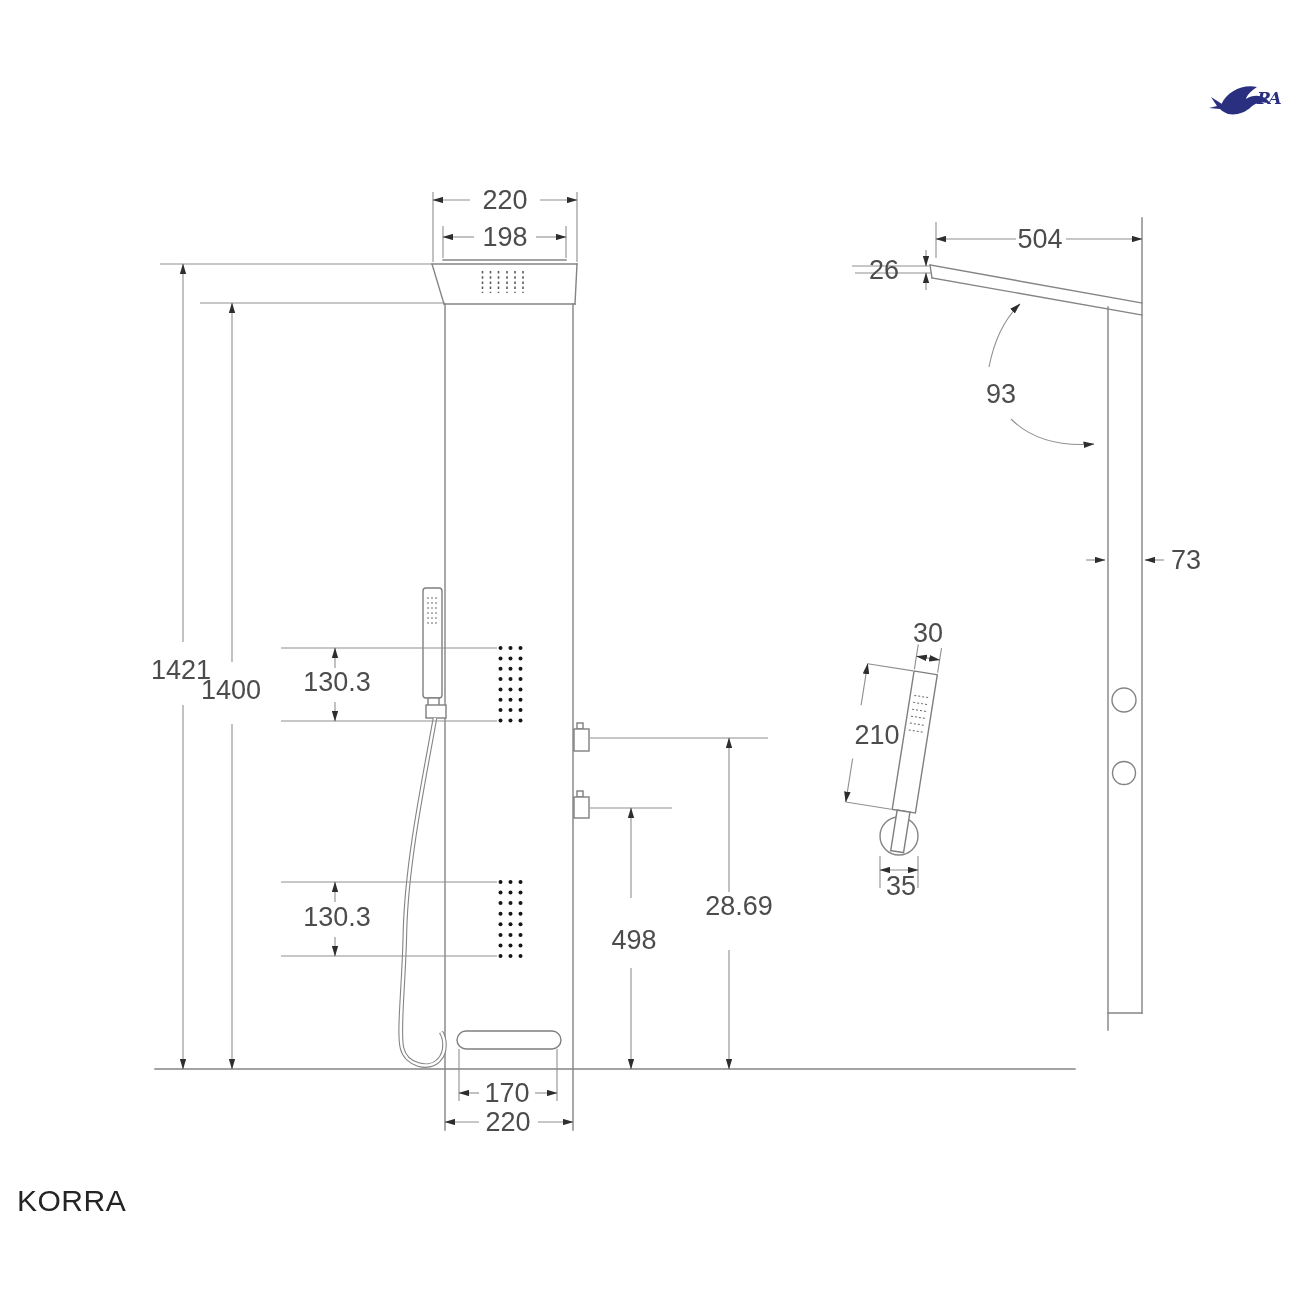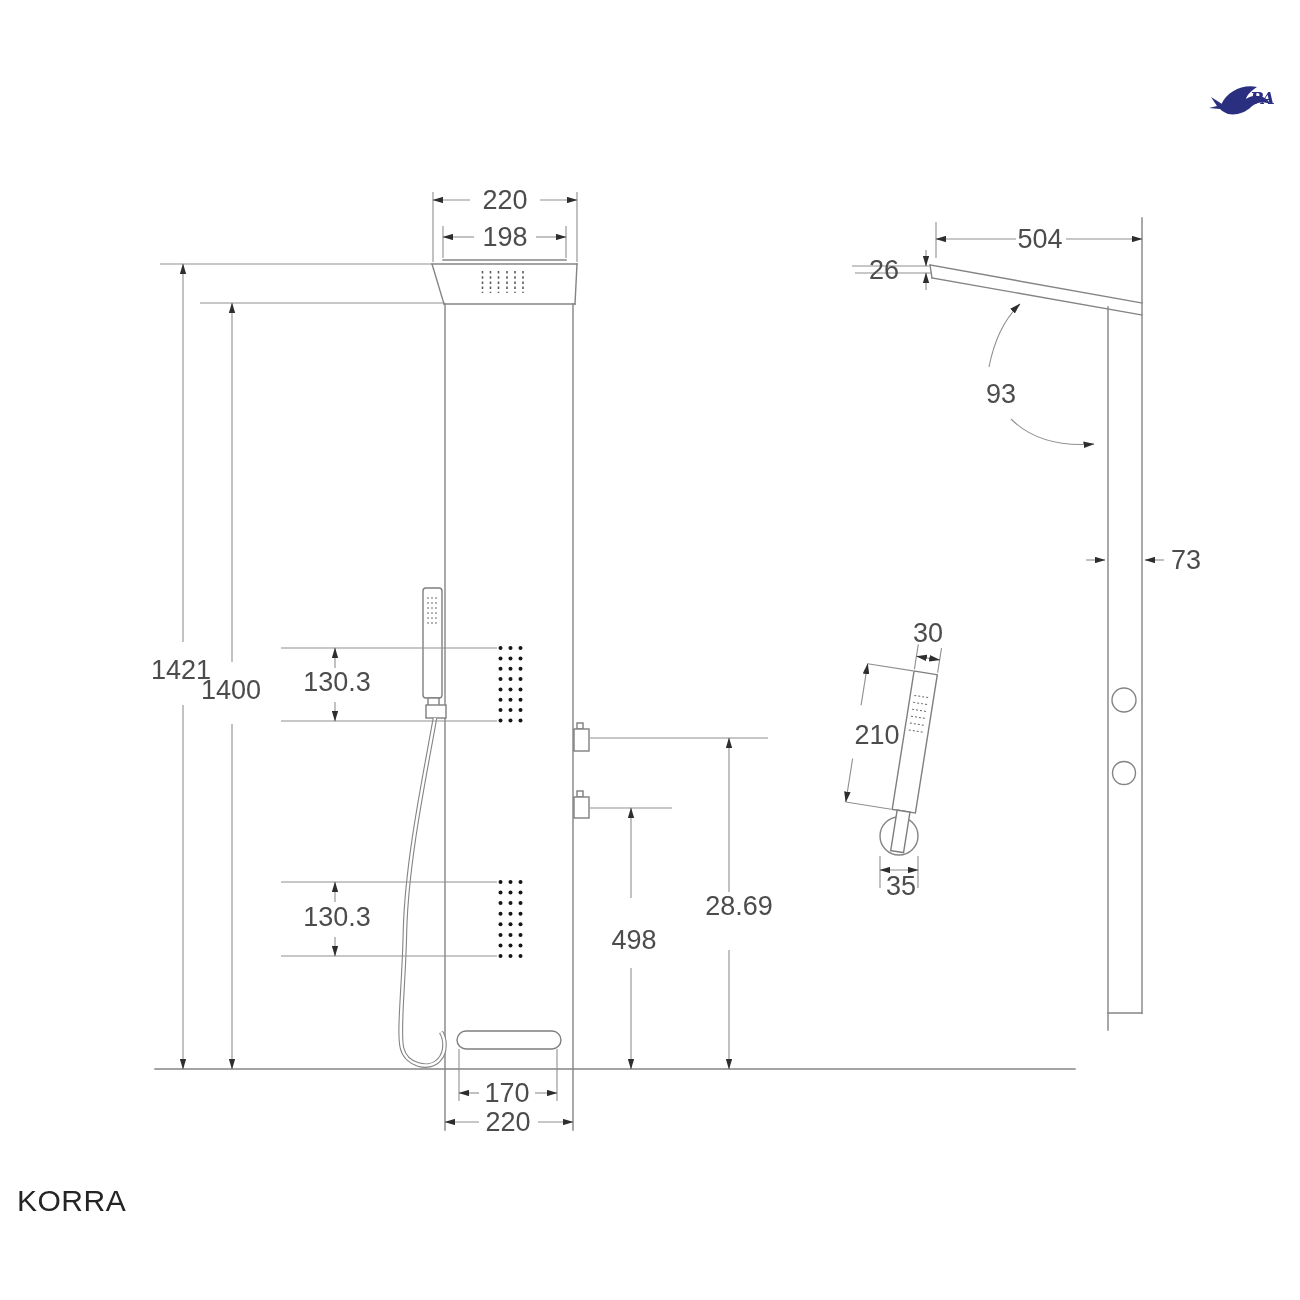--- a/index.html
+++ b/index.html
@@ -11,21 +11,21 @@
   .dim{stroke:#8f8f8f;stroke-width:1.1;fill:none;}
   .dash{stroke:#5c5c5c;stroke-width:1.6;stroke-dasharray:2.5 2.7;fill:none;}
   .spray{stroke:#6a6a6a;stroke-width:1;stroke-dasharray:2 2;fill:none;}
   .dot{fill:#161616;}
   .hoseo{stroke:#848484;stroke-width:4.6;fill:none;}
   .hosei{stroke:#ffffff;stroke-width:2.4;fill:none;}
   .lbl{font-family:"Liberation Sans",sans-serif;font-size:27px;fill:#4c4c4c;text-anchor:middle;}
   .logo{position:absolute;left:1112px;top:78px;width:185px;height:90px;}
   .brand-name{position:absolute;left:6px;top:24px;font-family:"DejaVu Serif",serif;
               font-style:italic;font-weight:bold;font-size:42px;letter-spacing:-1px;}
-  .brand-sub{position:absolute;left:138px;top:10px;font-family:"DejaVu Serif",serif;
+  .brand-sub{position:absolute;left:145px;top:10px;font-family:"DejaVu Serif",serif;
              font-style:italic;font-weight:bold;font-size:17px;}
   .dolphin{position:absolute;left:95px;top:2px;}
   .model-name{position:absolute;left:17px;top:1184px;font-size:30px;color:#242424;
               letter-spacing:0.5px;}
 </style>
 </head>
 <body>
 
 <div id="canvas">
 

